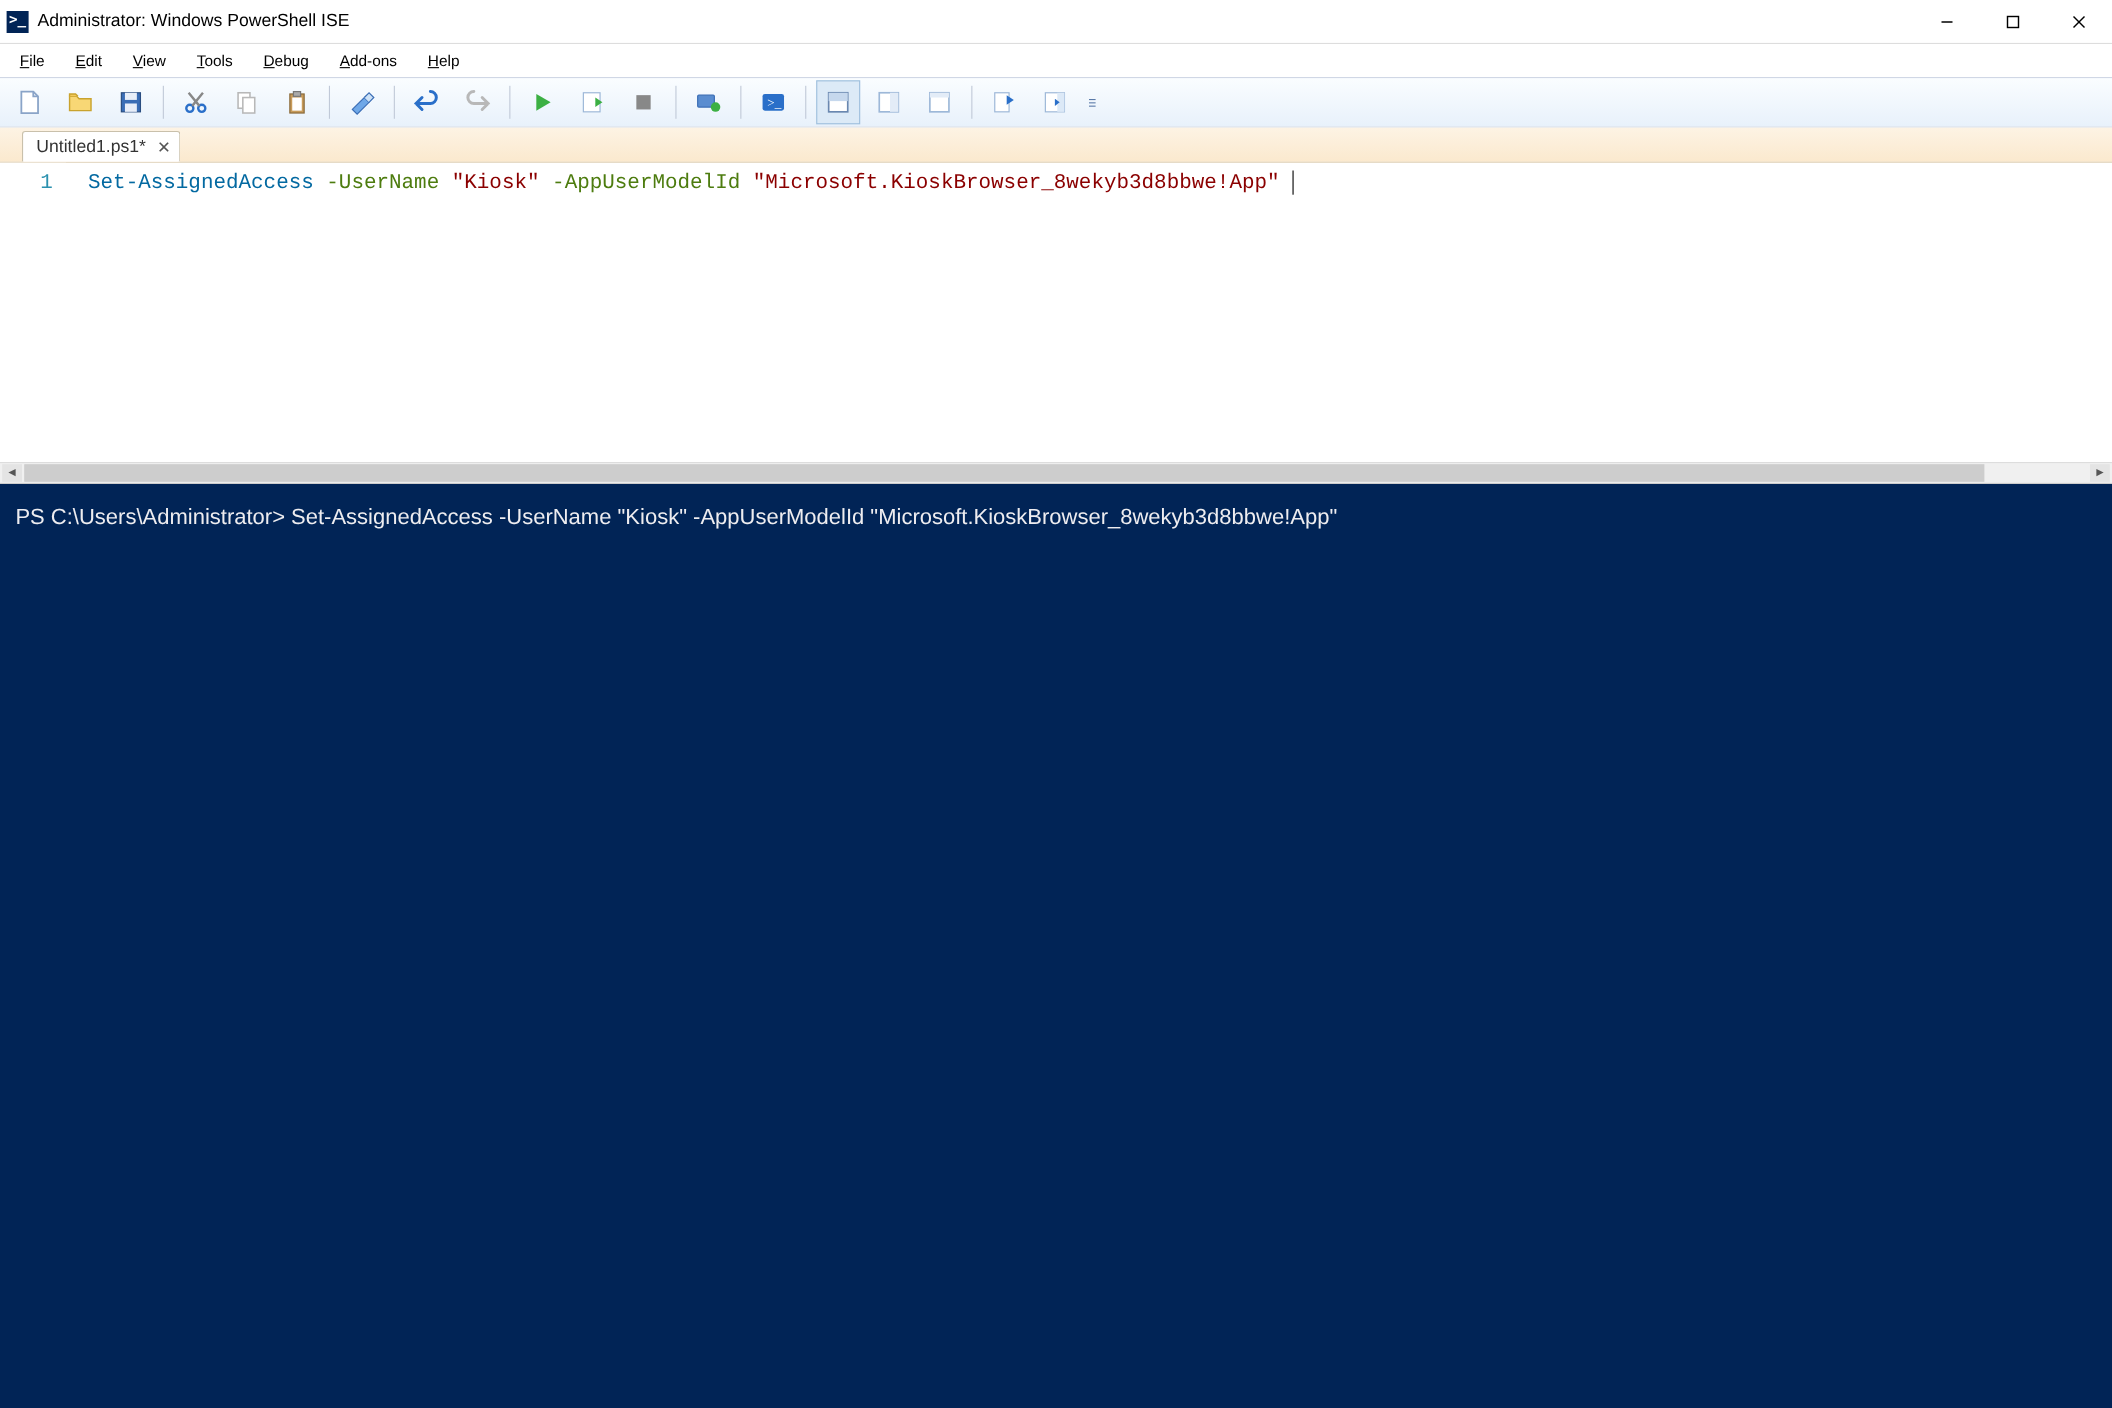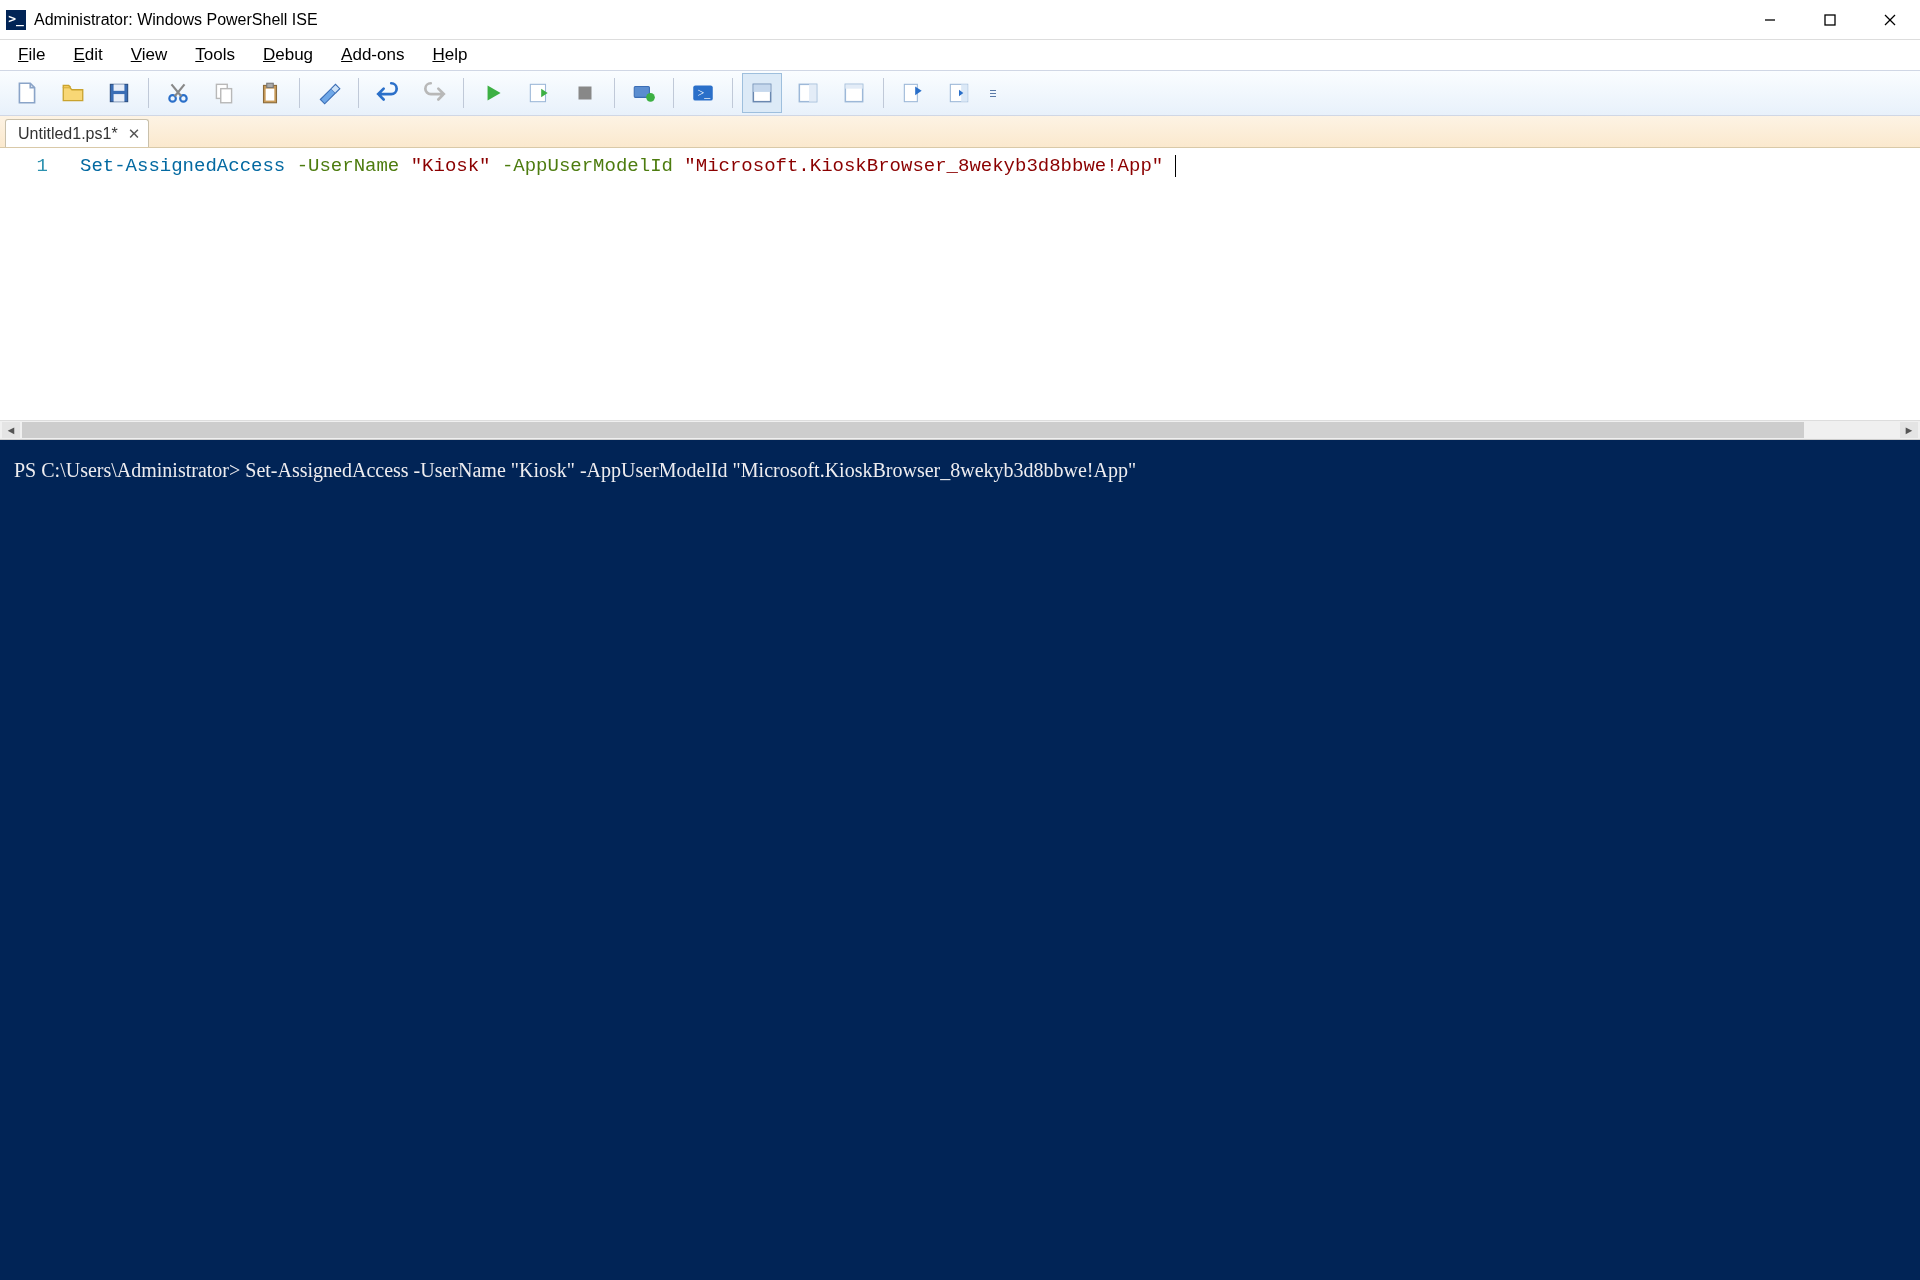--- a/index.html
+++ b/index.html
@@ -6,47 +6,47 @@
 body { font-family: "Segoe UI", Tahoma, sans-serif; font-size: 14px; background: #fff; overflow: hidden; width: 1920px; height: 1280px; }
 
 .titlebar { height: 40px; display: flex; align-items: center; background: #fff; border-bottom: 1px solid #ddd; }
 .titlebar .appicon { width: 20px; height: 20px; margin: 0 8px 0 6px; background: #012456; display: flex; align-items: center; justify-content: center; }
 .titlebar .appicon span { color: #fff; font-size: 13px; font-weight: bold; font-family: Consolas, monospace; transform: translateY(-1px); }
 .titlebar .title { font-size: 16px; color: #000; }
 .titlebar .wincontrols { margin-left: auto; display: flex; }
 .titlebar .wincontrols div { width: 60px; height: 40px; display: flex; align-items: center; justify-content: center; font-size: 16px; color: #000; }
 
 .menubar { height: 30px; display: flex; align-items: center; padding: 0 4px; background: #fff; }
-.menubar .menuitem { padding: 4px 14px; font-size: 17px; color: #000; cursor: default; }
+.menubar .menuitem { padding: 4px 14px; font-size: 14px; color: #000; cursor: default; }
 .menubar .menuitem .u { text-decoration: underline; }
 
 .toolbar { height: 46px; display: flex; align-items: center; padding: 0 4px; background: linear-gradient(#fafdff, #e8f1fb); border-top: 1px solid #d0d7e5; border-bottom: 1px solid #d0d7e5; }
 .toolbar .tbtn { width: 40px; height: 40px; display: flex; align-items: center; justify-content: center; margin: 0 3px; border: 1px solid transparent; }
 .toolbar .tbtn.active { background: #dceaf7; border: 1px solid #9ebfdd; }
 .toolbar .sep { width: 1px; height: 30px; background: #c0c9d8; margin: 0 6px; }
 .toolbar svg { width: 26px; height: 26px; }
 
-.tabstrip { height: 32px; background: linear-gradient(#fdf3e4, #fbe9ce); border-bottom: 1px solid #d9c9a8; display: flex; align-items: flex-end; padding-left: 5px; }
+.tabstrip { height: 32px; background: linear-gradient(#fdf3e4, #fbe9ce); border-bottom: 1px solid #d9c9a8; display: flex; align-items: flex-end; padding-left: 20px; }
 .tab { height: 28px; background: #fff; border: 1px solid #c9c0ab; border-bottom: none; display: flex; align-items: center; padding: 0 8px 0 12px; font-size: 16px; color: #333; border-radius: 3px 3px 0 0; }
 .tab .close { margin-left: 10px; color: #555; font-size: 15px; cursor: default; }
 
 .editor { height: 272px; background: #fff; position: relative; font-family: Consolas, "Courier New", monospace; font-size: 19px; }
 .gutter { position: absolute; left: 0; top: 0; width: 60px; height: 100%; text-align: right; padding-right: 12px; color: #2b91af; line-height: 28px; padding-top: 4px; background: #fff; }
 .code { position: absolute; left: 80px; top: 4px; white-space: pre; line-height: 28px; }
 .tok-cmd { color: #0369a1; }
 .tok-param { color: #4d7c0f; }
 .tok-str { color: #8b0000; }
 .caret { border-right: 1px solid #000; }
 
 .hscroll { height: 20px; background: #f0f0f0; border-top: 1px solid #ddd; border-bottom: 1px solid #ccc; display: flex; align-items: center; justify-content: space-between; padding: 0 2px; }
 .hscroll .arrow { width: 18px; height: 16px; background: #e4e4e4; display: flex; align-items: center; justify-content: center; font-size: 11px; color: #555; }
 .hscroll .track { flex: 1; height: 16px; background: #f0f0f0; margin: 0 2px; position: relative; }
 .hscroll .thumb { position: absolute; left: 0; top: 0; width: 95%; height: 100%; background: #cdcdcd; }
 
-.console { flex: 1; background: #012456; color: #eeedf0; font-family: Liberation Serif, serif; font-size: 20px; padding: 10px 14px; line-height: 40px; white-space: pre; height: 840px; }
+.console { flex: 1; background: #012456; color: #eeedf0; font-family: Liberation Sans, sans-serif; font-size: 20px; padding: 10px 14px; line-height: 40px; white-space: pre; height: 840px; }
 
 .overflow { display:flex; flex-direction:column; gap:2px; padding:4px 2px; }
 .overflow div { width:6px; height:1px; background:#5a7aa8; }
 </style>
 </head>
 <body>
 
 <div class="titlebar">
   <div class="appicon">
       <span>&gt;_</span>

